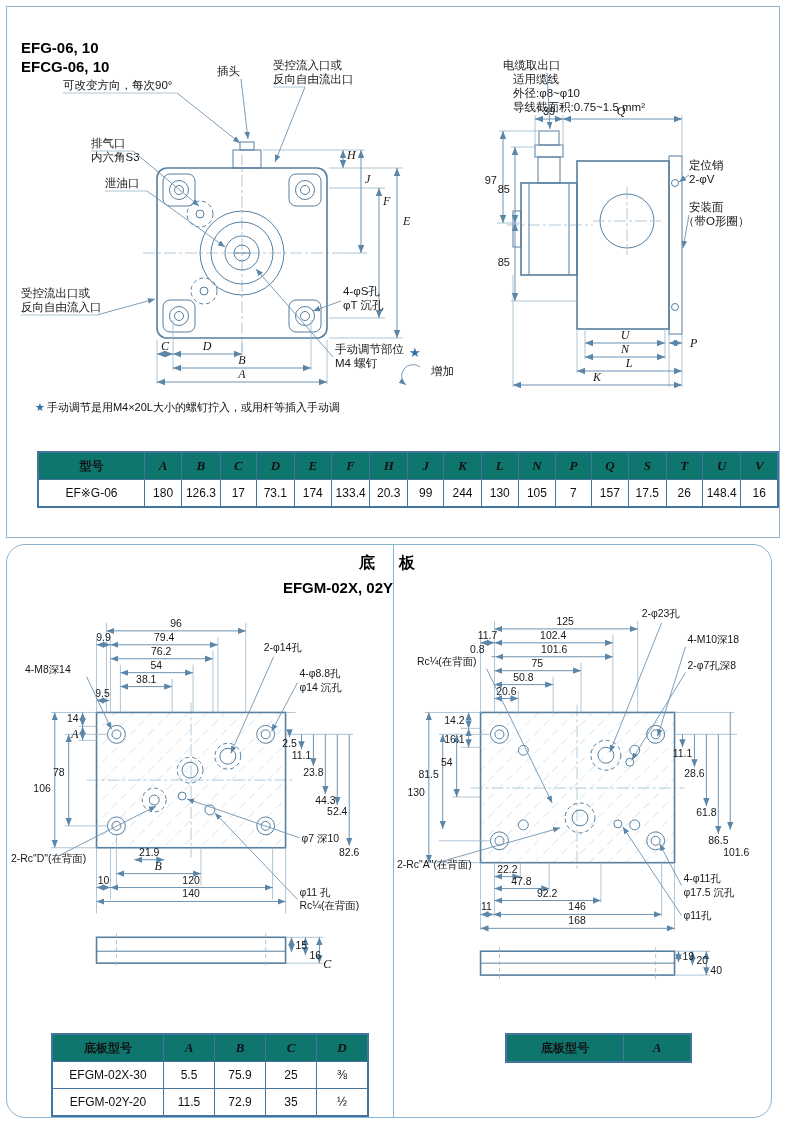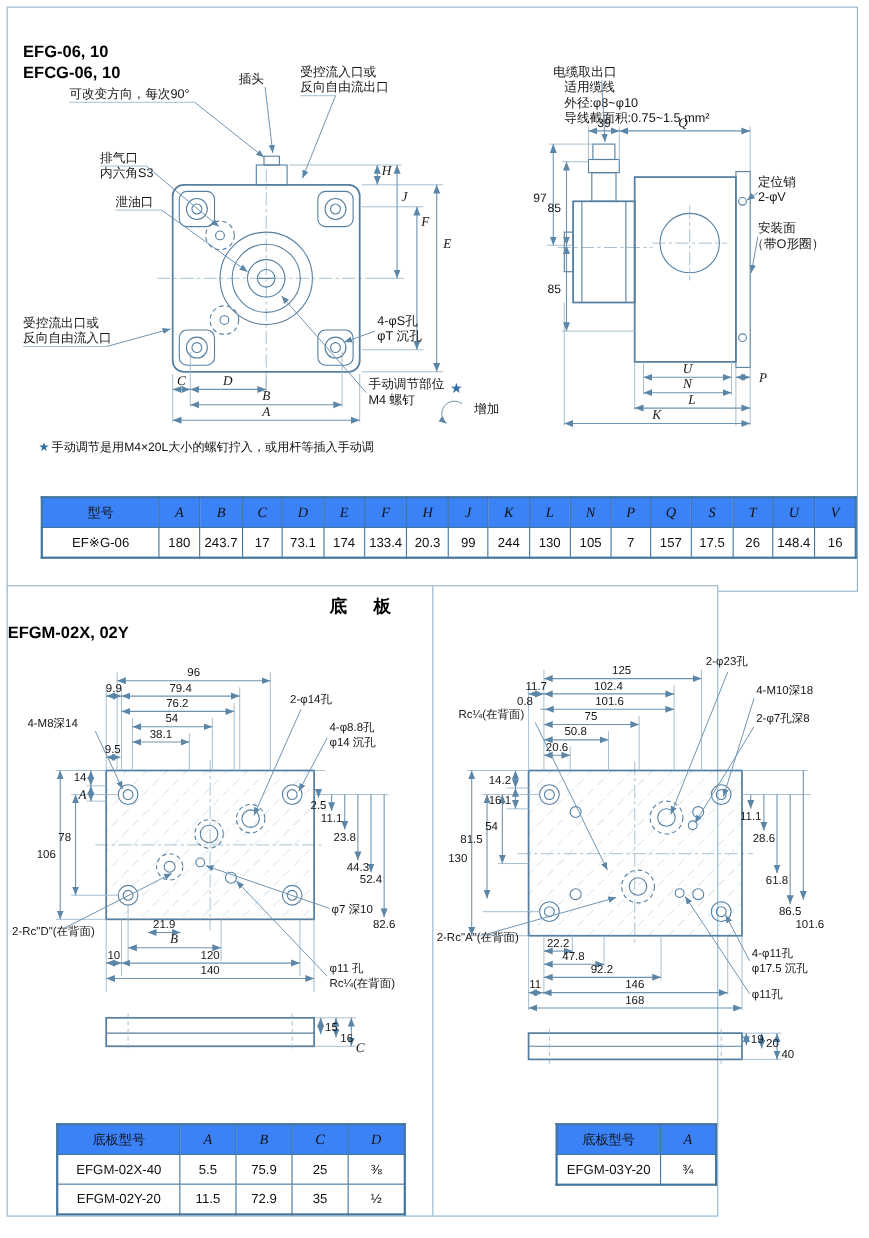--- a/index.html
+++ b/index.html
@@ -1,34 +1,34 @@
 <!DOCTYPE html>
 <html><head>
 <meta charset="utf-8">
 <style>
   html,body{margin:0;padding:0;background:#fff;}
   .page{position:relative;width:790px;height:1125px;background:#fff;overflow:hidden;
         font-family:"Liberation Sans","DejaVu Sans",sans-serif;color:#111;}
   .box{position:absolute;box-sizing:border-box;border:1px solid #8fb4cf;background:#fff;}
   .box-top{left:6px;top:6px;width:774px;height:532px;}
-  .box-bottom{left:6px;top:532px;width:647px;height:574px;}
+  .box-bottom{left:6px;top:544px;width:766px;height:574px;border-radius:19px;}
   .doc-title{position:absolute;left:14px;top:8px;font-weight:bold;font-size:15px;line-height:19px;color:#000;margin-top:23px;}
   .svg-abs{position:absolute;}
   .note{position:absolute;left:28px;top:390px;font-size:11px;line-height:20px;color:#111;}
   .note-star{color:#2f6ea6;font-weight:bold;margin-right:2px;}
   .note-l2{display:block;margin-left:16px;}
   .data-table{border-collapse:collapse;border:2px solid #44759e;background:#fff;position:absolute;}
   .data-table th,.data-table td{border:1px solid #44759e;text-align:center;font-size:12px;height:24px;padding:1px 2px;}
-  .data-table th{background:#3b82f6;font-weight:normal;}
+  .data-table th{background:#0f766e;font-weight:bold;}
   .data-table th.it{font-style:italic;font-family:"Liberation Serif","DejaVu Serif",serif;font-size:13px;}
   .main-table{left:30px;top:444px;}
   .main-table th:first-child{width:110px;}
   .main-table th,.main-table td{width:34px;}
   .bp-title{position:absolute;left:0;top:8px;width:100%;text-align:center;font-weight:bold;font-size:16px;letter-spacing:4px;color:#000;}
-  .sub-title{position:absolute;top:34px;font-weight:bold;font-size:15px;text-align:left;color:#000;}
+  .sub-title{position:absolute;top:34px;font-weight:bold;font-size:15px;text-align:right;color:#000;}
   .sub-l{left:0;width:386px;}
   .sub-r{left:386px;width:386px;}
   .col-divider{position:absolute;left:386px;top:0;width:1px;height:100%;background:#8fb4cf;}
   .bp-table-l{left:44px;top:488px;}
   .bp-table-l th:first-child{width:106px;}
   .bp-table-l th,.bp-table-l td{width:46px;}
   .bp-table-r{left:498px;top:488px;}
   .bp-table-r th:first-child{width:112px;}
   .bp-table-r th,.bp-table-r td{width:62px;}
   svg .ol{fill:none;stroke:#567fa0;stroke-width:1.6;}
@@ -250,21 +250,21 @@
         <th class="it">P</th>
         <th class="it">Q</th>
         <th class="it">S</th>
         <th class="it">T</th>
         <th class="it">U</th>
         <th class="it">V</th>
       </tr>
       <tr>
         <td>EF※G-06</td>
         <td>180</td>
-        <td>243.7</td>
+        <td>126.3</td>
         <td>17</td>
         <td>73.1</td>
         <td>174</td>
         <td>133.4</td>
         <td>20.3</td>
         <td>99</td>
         <td>244</td>
         <td>130</td>
         <td>105</td>
         <td>7</td>
@@ -551,21 +551,21 @@
     <table class="data-table bp-table-l">
       <tbody>
           <tr>
         <th>底板型号</th>
         <th class="it">A</th>
         <th class="it">B</th>
         <th class="it">C</th>
         <th class="it">D</th>
       </tr>
       <tr>
-        <td>EFGM-02X-40</td>
+        <td>EFGM-02X-30</td>
         <td>5.5</td>
         <td>75.9</td>
         <td>25</td>
         <td>⅜</td>
       </tr>
       <tr>
         <td>EFGM-02Y-20</td>
         <td>11.5</td>
         <td>72.9</td>
         <td>35</td>
@@ -573,20 +573,16 @@
       </tr>
     </tbody>
       </table>
 
     <table class="data-table bp-table-r">
       <tbody>
           <tr>
         <th>底板型号</th>
         <th class="it">A</th>
       </tr>
-      <tr>
-        <td>EFGM-03Y-20</td>
-        <td>¾</td>
-      </tr>
     </tbody>
       </table>
   </div>
 </div>
 
 </body></html>

